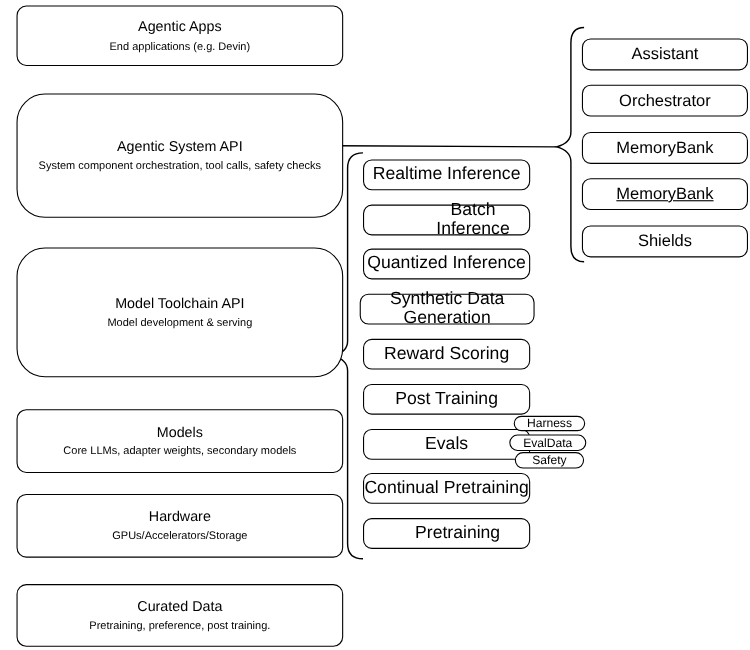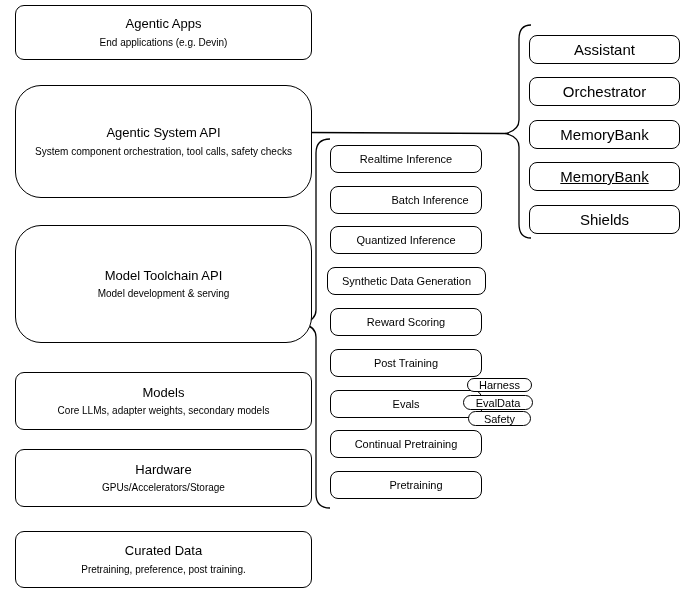--- a/index.html
+++ b/index.html
@@ -32,21 +32,21 @@
     z-index: 2;
   }
 
   
   .stack-box   { left: 3px; width: 297px; border-radius: 9px; margin-left: 12px; }
   .stack-box.big { border-radius: 26px; }
   .stack-title { font-size: 13px; line-height: 1.25; }
   .stack-sub   { font-size: 10px; line-height: 1.3; margin-top: 3px; }
 
   
-  .svc-box { left: 330px; width: 152px; height: 28px; border-radius: 8px; font-size: 11px; }
+  .svc-box { left: 330px; width: 152px; height: 28px; border-radius: 8px; font-size: 16px; }
 
   
   .comp-box { left: 529px; width: 151px; height: 29px; border-radius: 8px; font-size: 15px; }
 
   
   .pill {
     position: absolute;
     background: #fff;
     border: 1.2px solid #000;
     border-radius: 9px;

